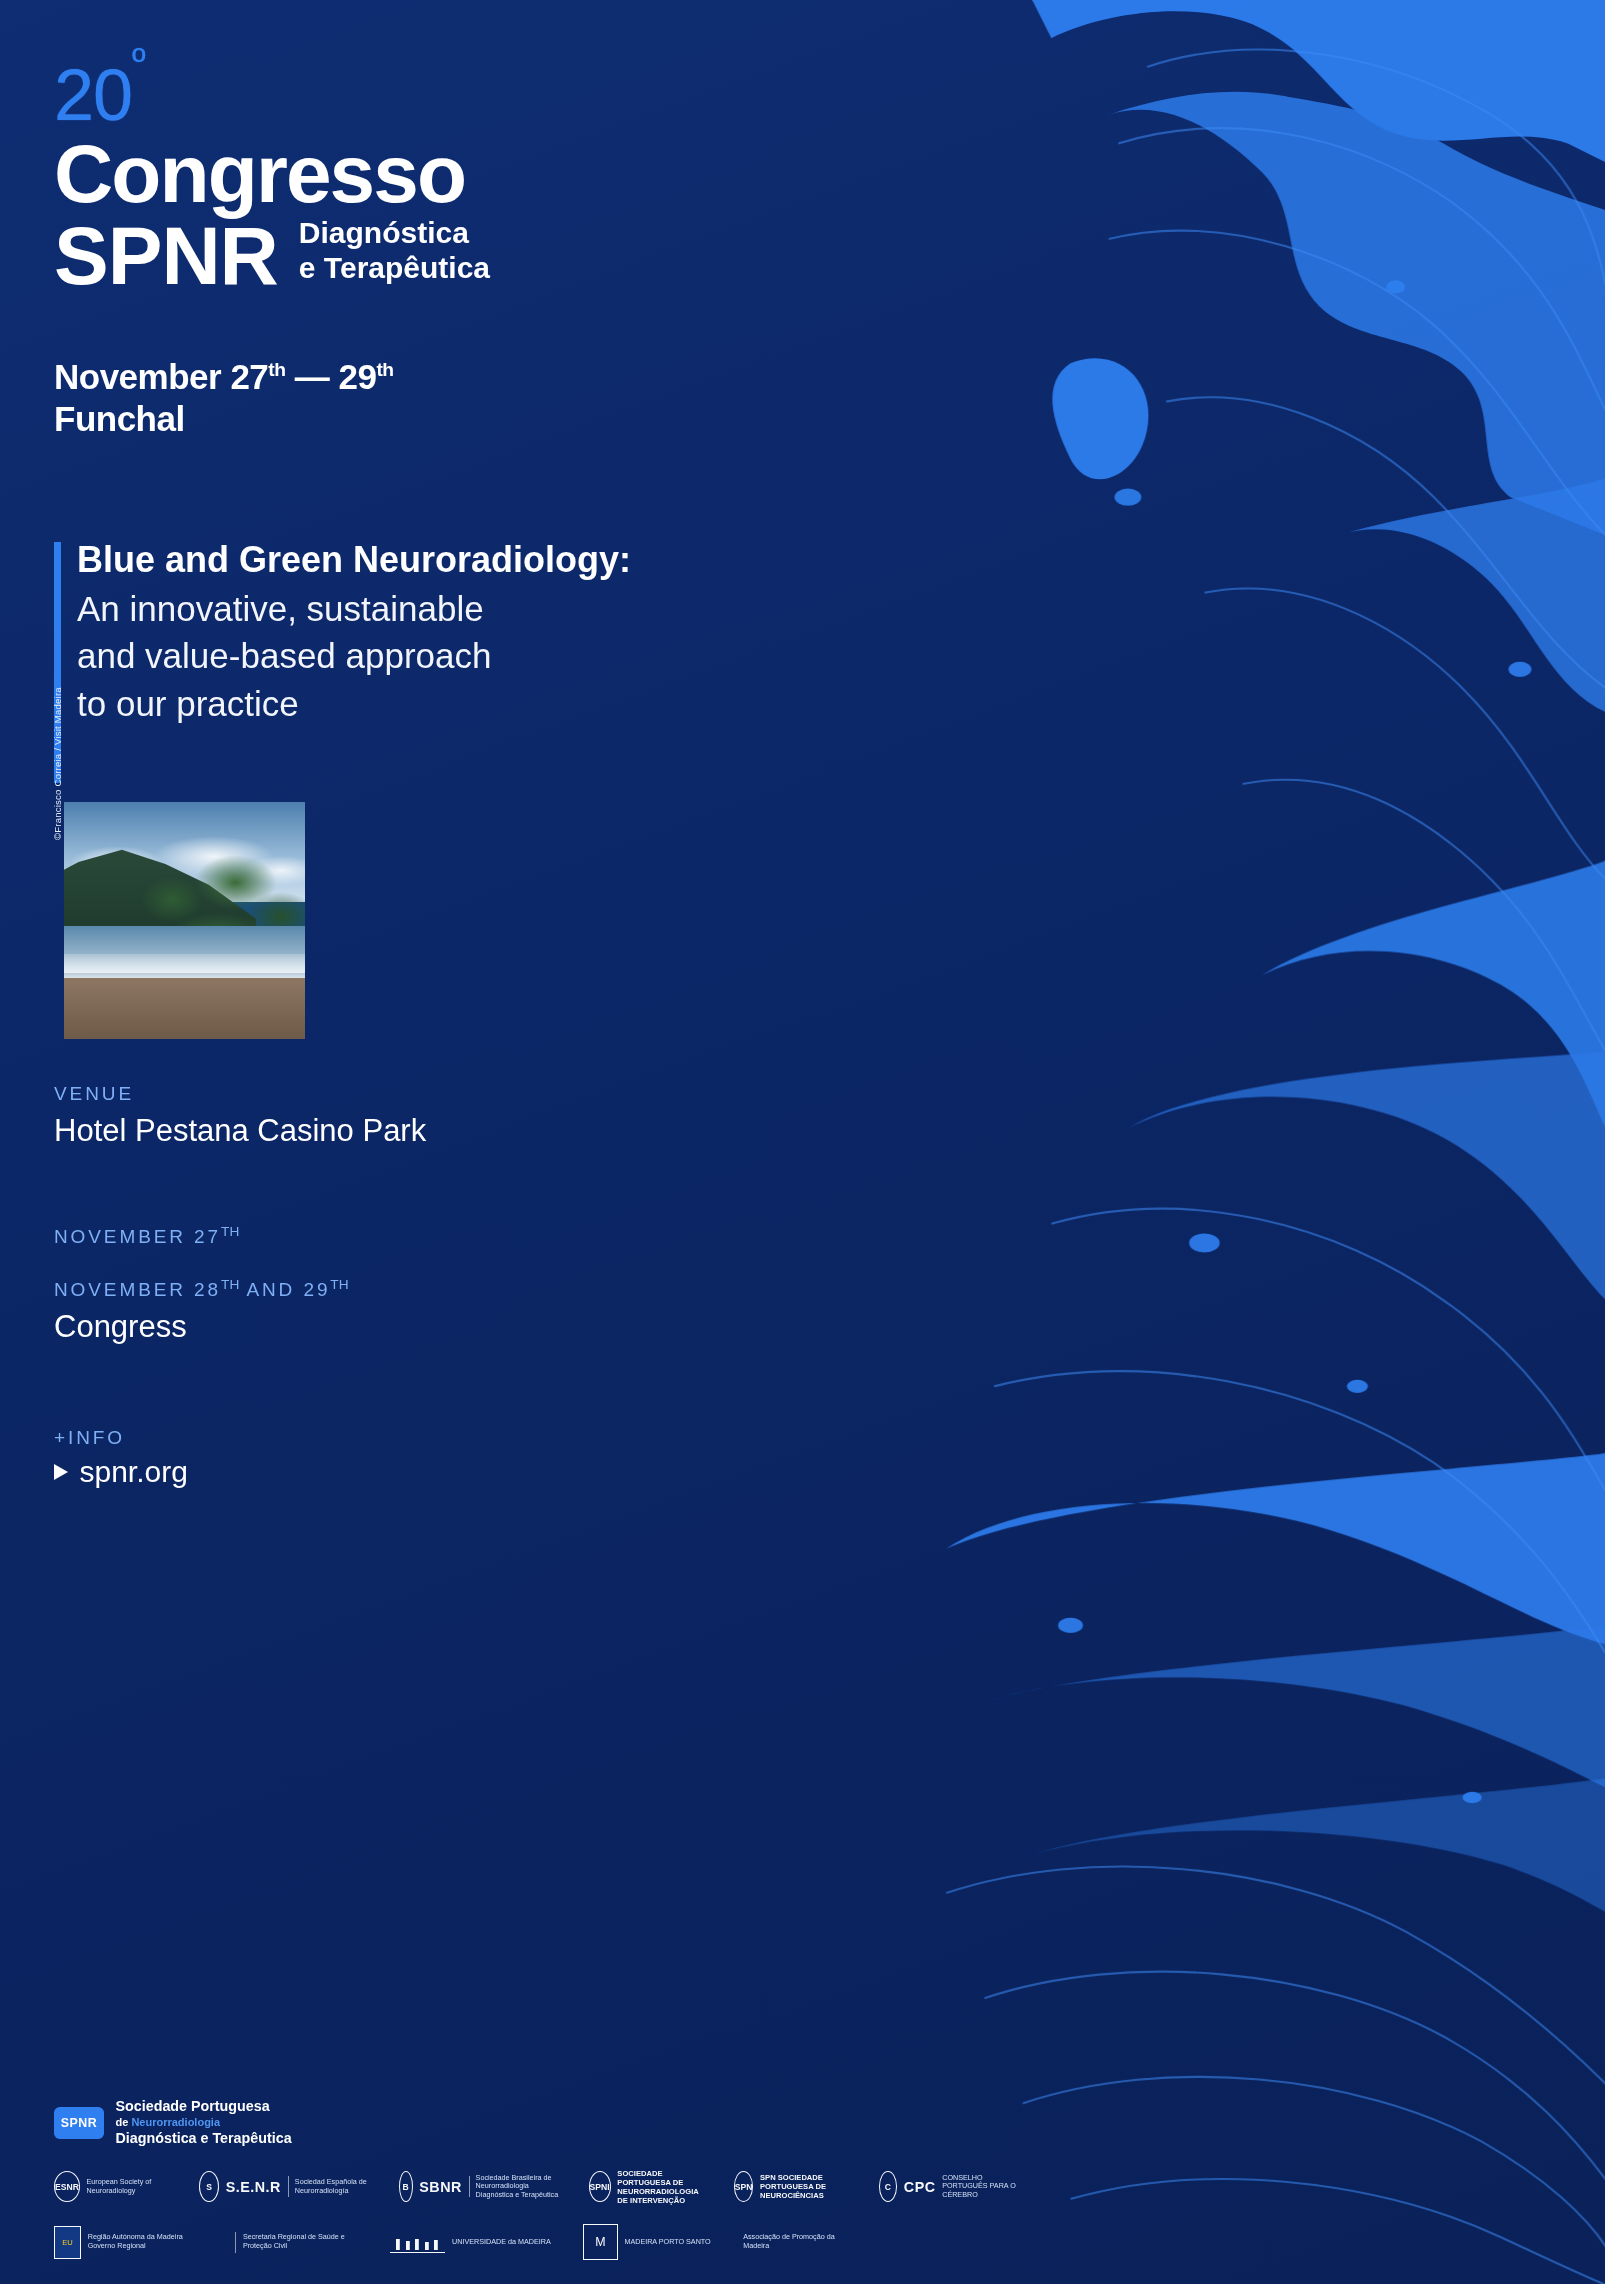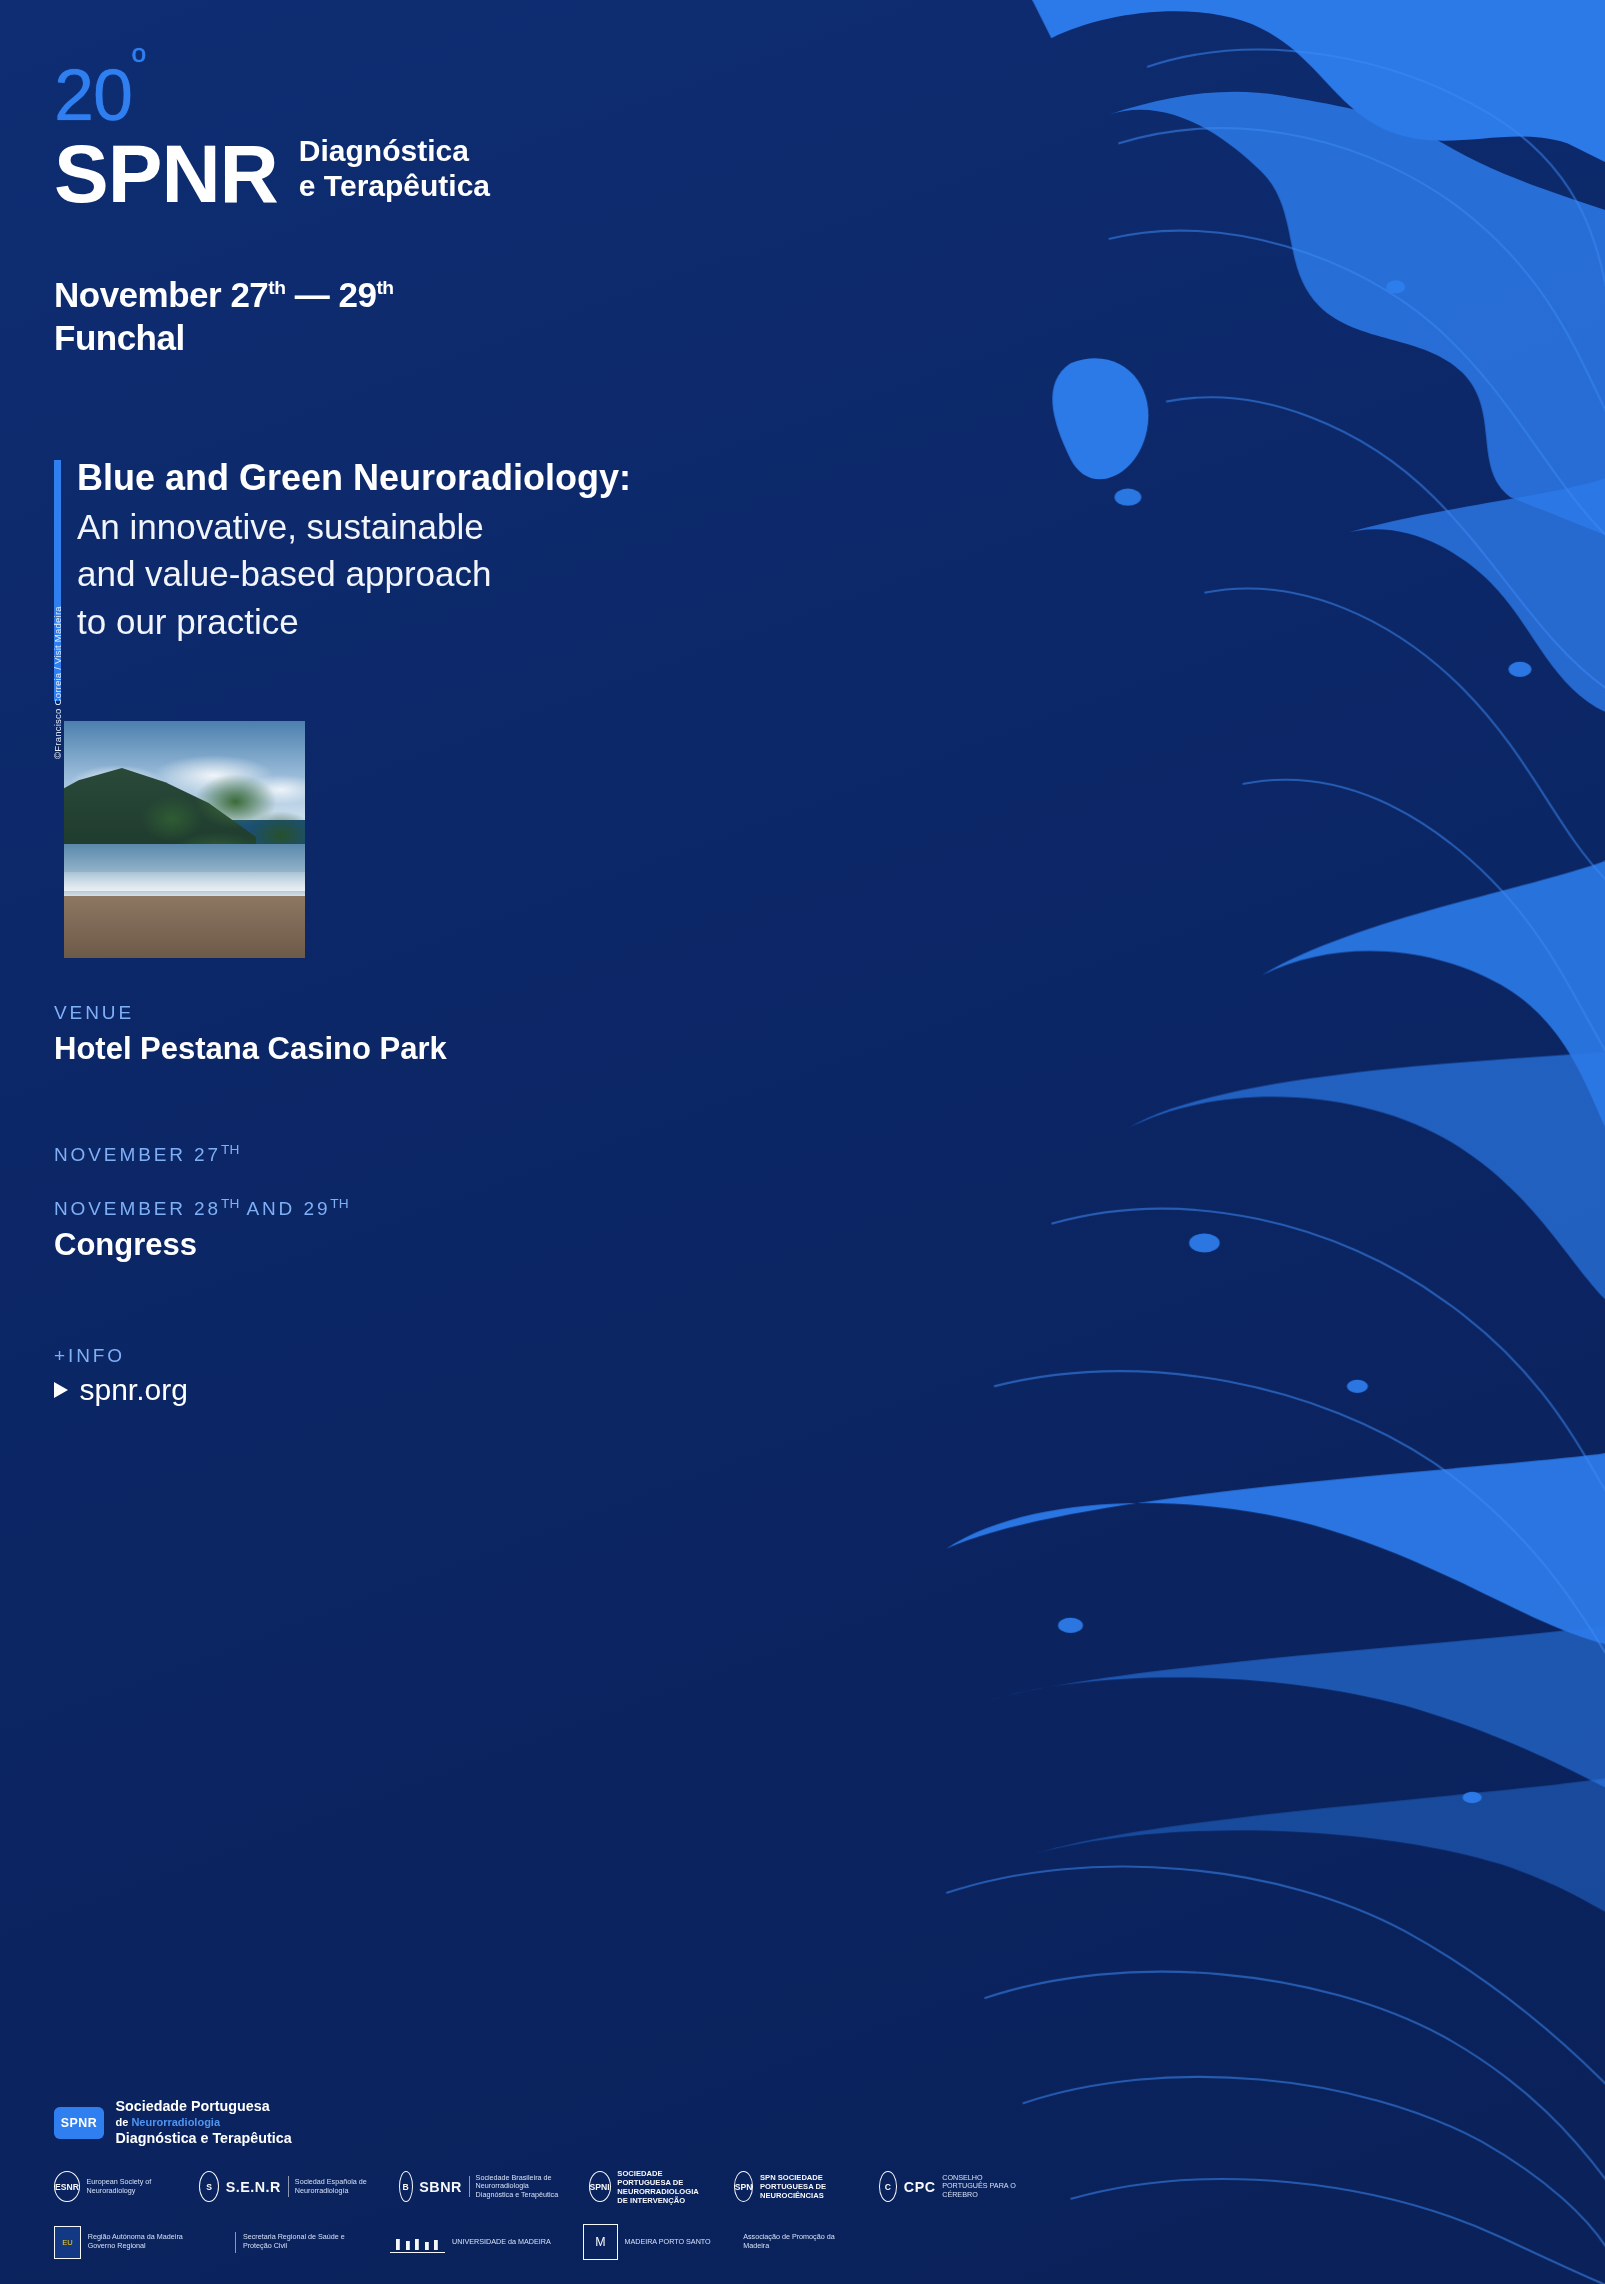--- a/index.html
+++ b/index.html
@@ -183,21 +183,21 @@
 
   
   .label-sm {
     font-size: 19px;
     letter-spacing: 2.9px;
     color: #7fb0f5;
     font-weight: 400;
   }
   .value-bold {
     font-size: 31px;
-    font-weight: 700;
+    font-weight: 400;
     margin-top: 7.6px;
   }
   .block-venue { margin-top: 23px; }
   .block-sched1 { margin-top: 75px; }
   .block-sched2 { margin-top: 29px; }
 
   .label-sm sup { font-size: .72em; letter-spacing: 0; }
 
   
   .block-info { margin-top: 82px; }
@@ -354,20 +354,21 @@
       </g>
     </svg>
   </div>
 
   <div class="content">
 
     <div class="edition">
       <span>20</span><sup>º</sup>
     </div>
 
+    <div class="congresso">Congresso</div>
 
     <div class="spnr-row">
       <div class="spnr">SPNR</div>
       <div class="subtitle-pt">
         <div>Diagnóstica</div>
         <div>e Terapêutica</div>
       </div>
     </div>
 
     <div class="dates">

